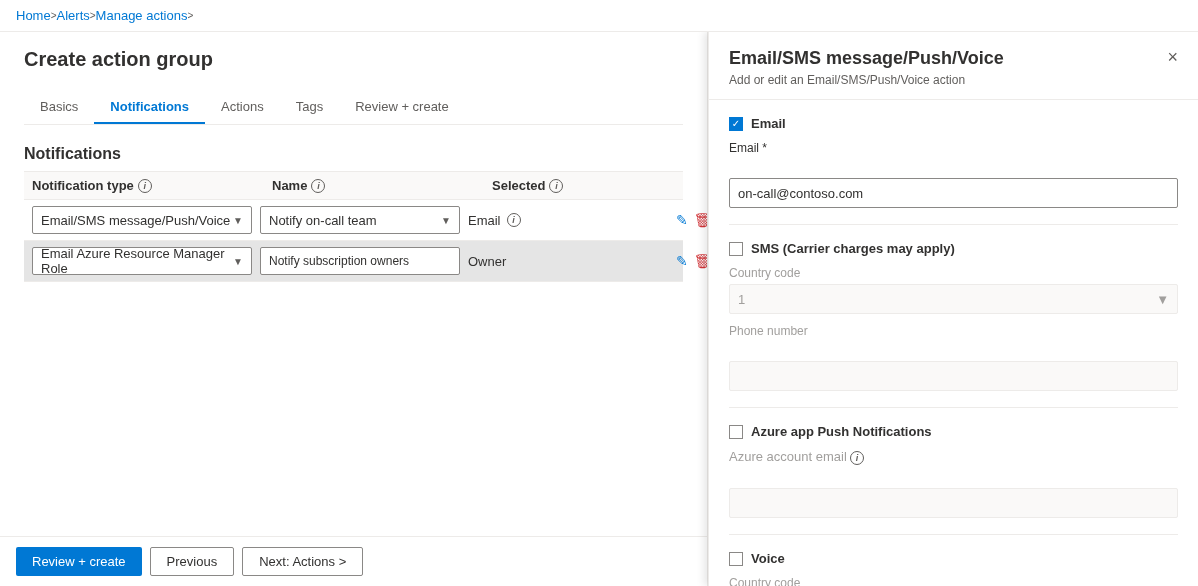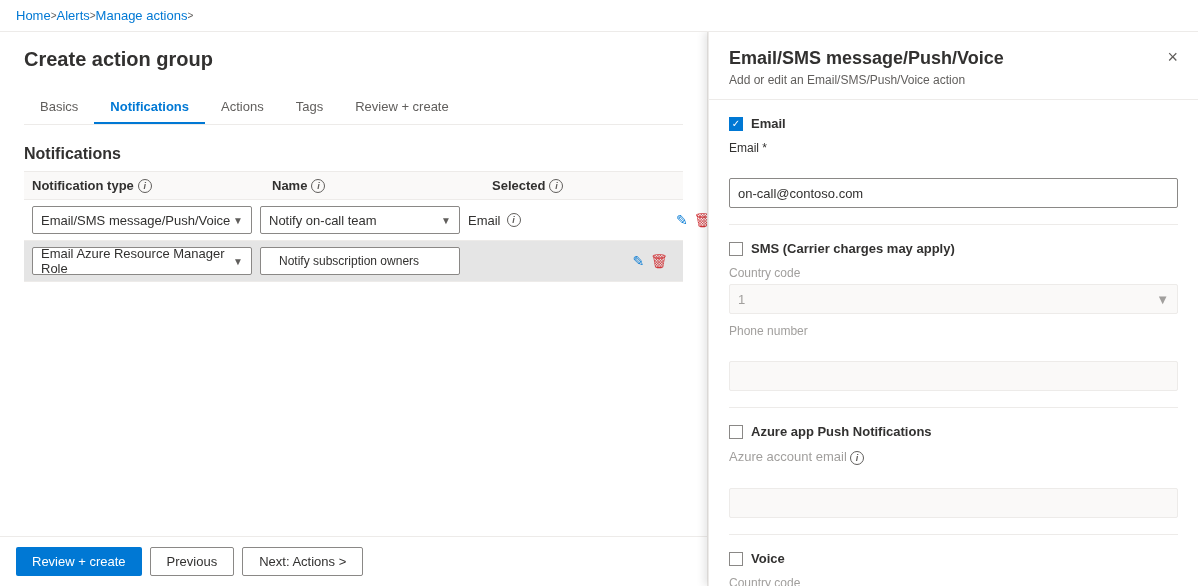--- a/index.html
+++ b/index.html
@@ -34,21 +34,21 @@
     .table-header { display: grid; grid-template-columns: 220px 200px 200px auto; gap: 20px; padding: 6px 8px; background: #faf9f8; border-top: 1px solid #edebe9; border-bottom: 1px solid #edebe9; }
     .table-header-cell { font-size: 12px; font-weight: 600; color: #323130; display: flex; align-items: center; gap: 4px; }
     .info-icon { display: inline-flex; align-items: center; justify-content: center; width: 14px; height: 14px; border-radius: 50%; border: 1px solid #605e5c; color: #605e5c; font-size: 9px; font-style: italic; font-weight: 700; cursor: default; }
 
     .table-row { display: grid; grid-template-columns: 220px 200px 200px auto; gap: 8px; padding: 6px 8px; border-bottom: 1px solid #edebe9; align-items: center; background: #fff; }
     .table-row.second-row { background: #e5e5e5; }
 
     .select-dropdown { border: 1px solid #8a8886; padding: 4px 8px; border-radius: 2px; background: #fff; display: flex; align-items: center; justify-content: space-between; cursor: pointer; font-size: 12px; color: #323130; height: 28px; }
     .select-dropdown .chevron-down { font-size: 10px; color: #605e5c; }
 
-    .input-field { border: 1px solid #8a8886; padding: 4px 18px; border-radius: 2px; background: #fff; font-size: 12px; color: #323130; height: 28px; width: 100%; }
+    .input-field { border: 1px solid #8a8886; padding: 4px 8px; border-radius: 2px; background: #fff; font-size: 12px; color: #323130; height: 28px; width: 100%; }
 
     .selected-cell { display: flex; align-items: center; gap: 6px; font-size: 12px; color: #323130; }
     .action-icons { display: flex; gap: 6px; margin-left: auto; }
     .action-icon { color: #0078d4; cursor: pointer; font-size: 14px; }
     .action-icon.delete { color: #d13438; }
 
     
     .footer { padding: 10px 16px; border-top: 1px solid #edebe9; background: #fff; display: flex; gap: 8px; }
     .btn-primary { background: #0078d4; color: #fff; border: none; padding: 6px 16px; border-radius: 2px; cursor: pointer; font-size: 13px; }
     .btn-secondary { background: #fff; color: #323130; border: 1px solid #8a8886; padding: 6px 16px; border-radius: 2px; cursor: pointer; font-size: 13px; }
@@ -148,20 +148,23 @@
       </div>
 
       <div class="table-row second-row">
         <div class="select-dropdown" style="font-size:11px;">
           <span>Email Azure Resource Manager Role</span>
           <span class="chevron-down">▼</span>
         </div>
         <div style="height:28px;">
           <input type="text" class="input-field" value="Notify subscription owners" style="">
         </div>
+        <div class="selected-cell">
+          <span>Owner</span>
+        </div>
         <div class="action-icons">
           <span class="action-icon">✎</span>
           <span class="action-icon delete">🗑</span>
         </div>
       </div>
 
     </div>
 
     <div class="footer">
       <button class="btn-primary">Review + create</button>

